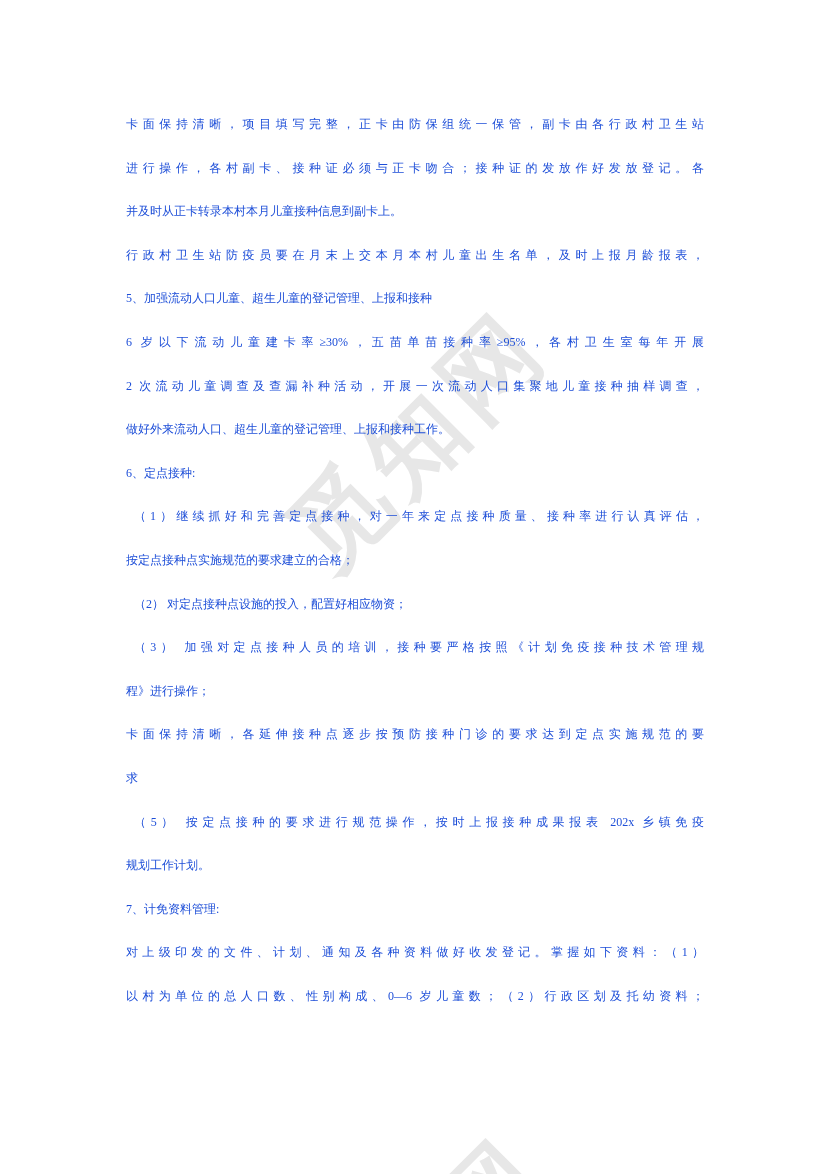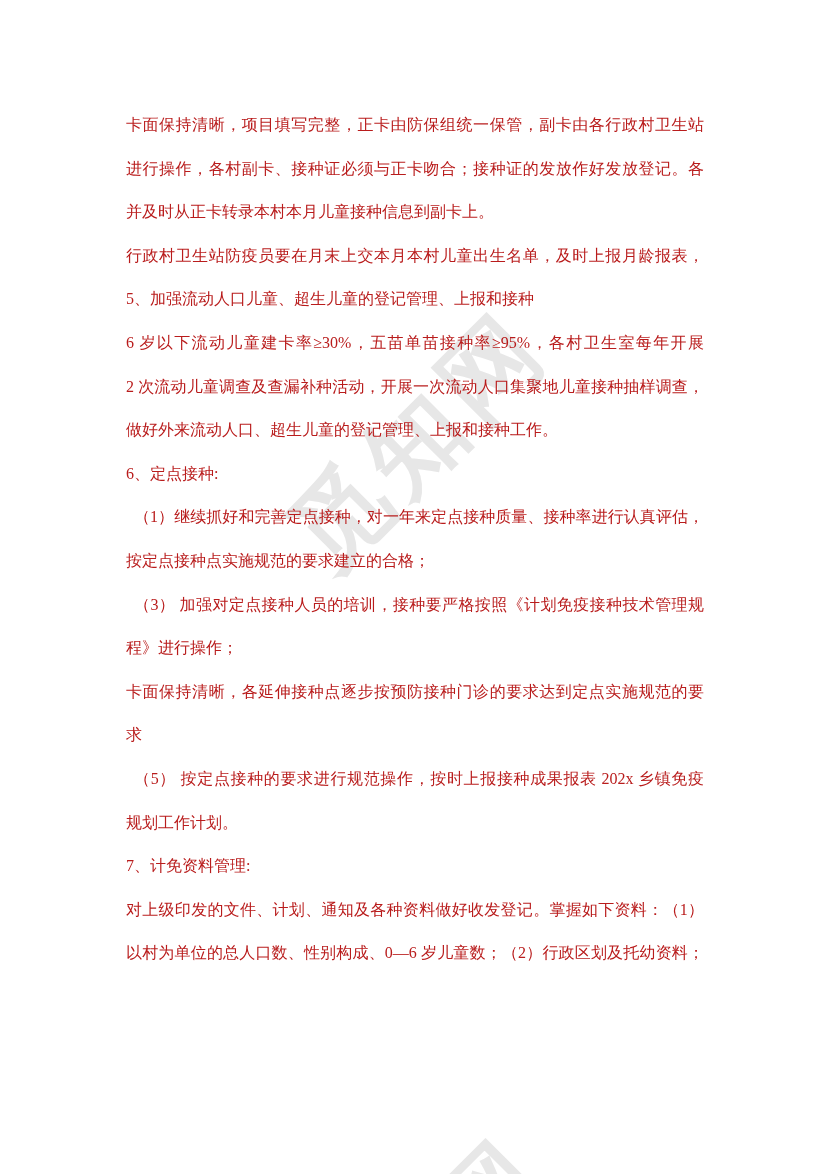--- a/index.html
+++ b/index.html
@@ -33,24 +33,24 @@
   #wm1 { left: 262px; top: 377px; }
   #wm2 { left: 261px; top: 1203px; }
   
   #text-block {
     position: relative;
     z-index: 1;
     padding-top: 103px;
     padding-left: 126px;
   }
   .line {
-    font-size: 16px;
+    font-size: 12px;
     line-height: 43.6px;
     height: 43.6px;
-    color: #b91c1c;
+    color: #1d4ed8;
     white-space: pre-wrap;
   }
   .line.j {
     width: 578px;
     text-align: justify;
     text-align-last: justify;
   }
   .line.ind { margin-left: 8px; }
   .line.j.ind { width: 570px; }
 </style>
@@ -67,20 +67,21 @@
     <div class="line j">进行操作，各村副卡、接种证必须与正卡吻合；接种证的发放作好发放登记。各</div>
     <div class="line">并及时从正卡转录本村本月儿童接种信息到副卡上。</div>
     <div class="line j">行政村卫生站防疫员要在月末上交本月本村儿童出生名单，及时上报月龄报表，</div>
     <div class="line">5、加强流动人口儿童、超生儿童的登记管理、上报和接种</div>
     <div class="line j">6 岁以下流动儿童建卡率≥30%，五苗单苗接种率≥95%，各村卫生室每年开展</div>
     <div class="line j">2 次流动儿童调查及查漏补种活动，开展一次流动人口集聚地儿童接种抽样调查，</div>
     <div class="line">做好外来流动人口、超生儿童的登记管理、上报和接种工作。</div>
     <div class="line">6、定点接种:</div>
     <div class="line j ind">（1）继续抓好和完善定点接种，对一年来定点接种质量、接种率进行认真评估，</div>
     <div class="line">按定点接种点实施规范的要求建立的合格；</div>
+    <div class="line ind">（2） 对定点接种点设施的投入，配置好相应物资；</div>
     <div class="line j ind">（3） 加强对定点接种人员的培训，接种要严格按照《计划免疫接种技术管理规</div>
     <div class="line">程》进行操作；</div>
     <div class="line j">卡面保持清晰，各延伸接种点逐步按预防接种门诊的要求达到定点实施规范的要</div>
     <div class="line">求</div>
     <div class="line j ind">（5） 按定点接种的要求进行规范操作，按时上报接种成果报表 202x 乡镇免疫</div>
     <div class="line">规划工作计划。</div>
     <div class="line">7、计免资料管理:</div>
     <div class="line j">对上级印发的文件、计划、通知及各种资料做好收发登记。掌握如下资料：（1）</div>
     <div class="line j">以村为单位的总人口数、性别构成、0—6 岁儿童数；（2）行政区划及托幼资料；</div>
   </div>

